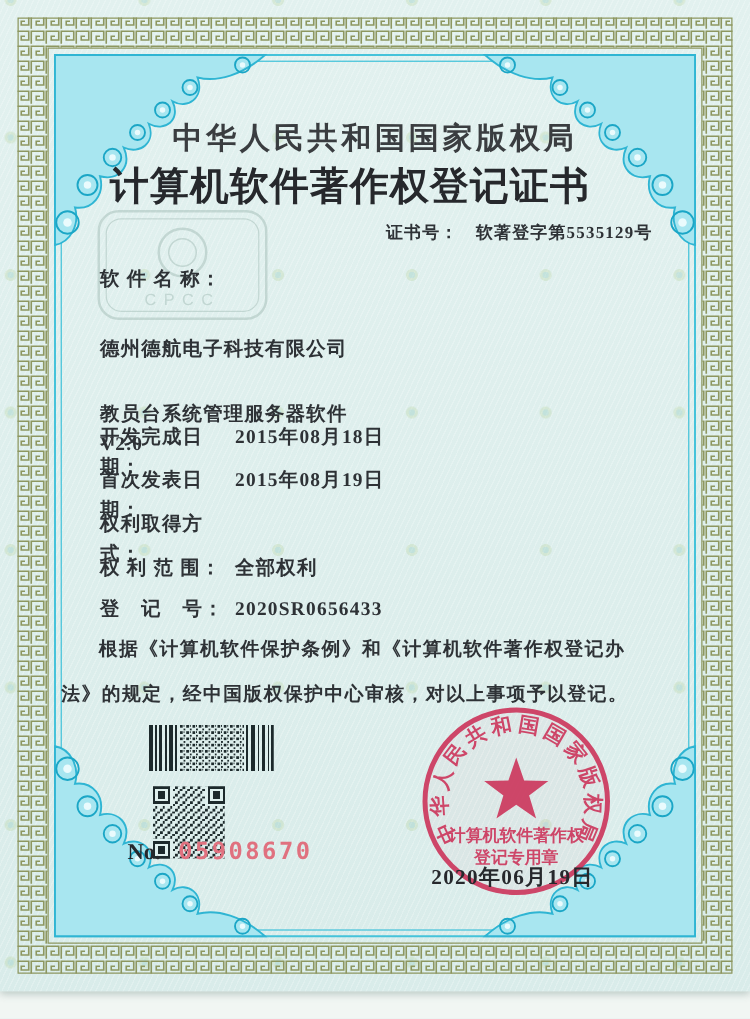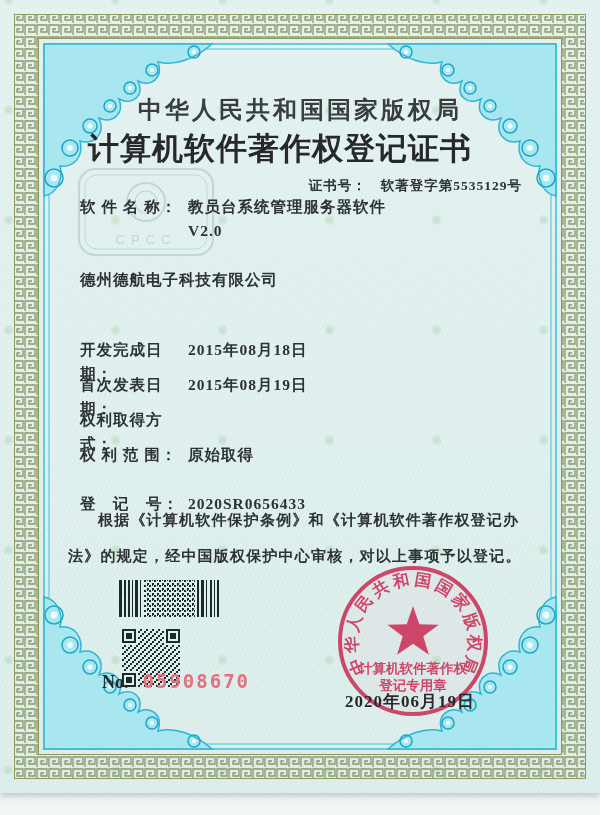--- a/index.html
+++ b/index.html
@@ -30,24 +30,24 @@
     left:0;top:128px;width:560px;text-align:center;
     font-size:31px;font-weight:700;letter-spacing:1px;color:#26282c;margin:0;
   }
   .cert-no{
     top:177px;right:78px;font-size:13.5px;font-weight:700;color:#2e3236;
     letter-spacing:1px;display:flex;gap:14px;justify-content:center;
   }
   .field{left:80px;display:flex;font-weight:700;color:#2e3236;font-size:15.5px;line-height:24px;letter-spacing:1px;}
   .field .lab{width:108px;flex:0 0 108px;}
   .field .val{margin-left:0;white-space:pre-line;}
-  .f1{top:195px;} .f2{top:268px;} .f3{top:338px;} .f4{top:373px;}
-  .f5{top:408px;} .f6{top:443px;} .f7{top:492px;}
+  .f1{top:212px;flex-direction:column;} .f2{top:268px;} .f3{top:338px;} .f4{top:373px;}
+  .f5{top:408px;} .f6{top:443px;} .f7{top:476px;}
   .statement{
-    left:68px;top:502px;width:478px;font-size:15px;font-weight:700;color:#2e3236;
+    left:49px;top:502px;width:478px;font-size:15px;font-weight:700;color:#2e3236;
     line-height:36px;letter-spacing:1.2px;text-indent:2em;margin:0;
   }
   .serial{left:102px;top:670px;display:flex;align-items:baseline;}
   .serial .no{font-size:18px;font-weight:700;color:#26282c;}
   .serial .num{font-family:"DejaVu Sans Mono","DejaVu Sans",monospace;font-size:19px;font-weight:700;color:#e0717f;letter-spacing:2px;margin-left:14px;}
   .issue-date{left:322px;top:690px;width:176px;text-align:center;font-size:17px;font-weight:700;color:#26282c;letter-spacing:1px;}
   .emboss{left:76px;top:166px;opacity:.45;}
   .seal-wrap{left:328px;top:556px;width:170px;height:170px;opacity:.93;}
 </style>
 </head>
@@ -134,21 +134,21 @@
   </div>
   <div class="abs field f4">
     <span class="lab">首次发表日期：</span>
     <span class="val">2015年08月19日</span>
   </div>
   <div class="abs field f5">
     <span class="lab">权利取得方式：</span>
   </div>
   <div class="abs field f6">
     <span class="lab">权 利 范 围：</span>
-    <span class="val">原始取得</span>
+    <span class="val">全部权利</span>
   </div>
   <div class="abs field f7">
     <span class="lab">登　记　号：</span>
     <span class="val">2020SR0656433</span>
   </div>
 
   <p class="abs statement">根据《计算机软件保护条例》和《计算机软件著作权登记办法》的规定，经中国版权保护中心审核，对以上事项予以登记。</p>
 
   <svg class="abs" style="left:119px;top:580px;" width="100" height="37" viewBox="0 0 100 37" shape-rendering="crispEdges">
     <defs>

